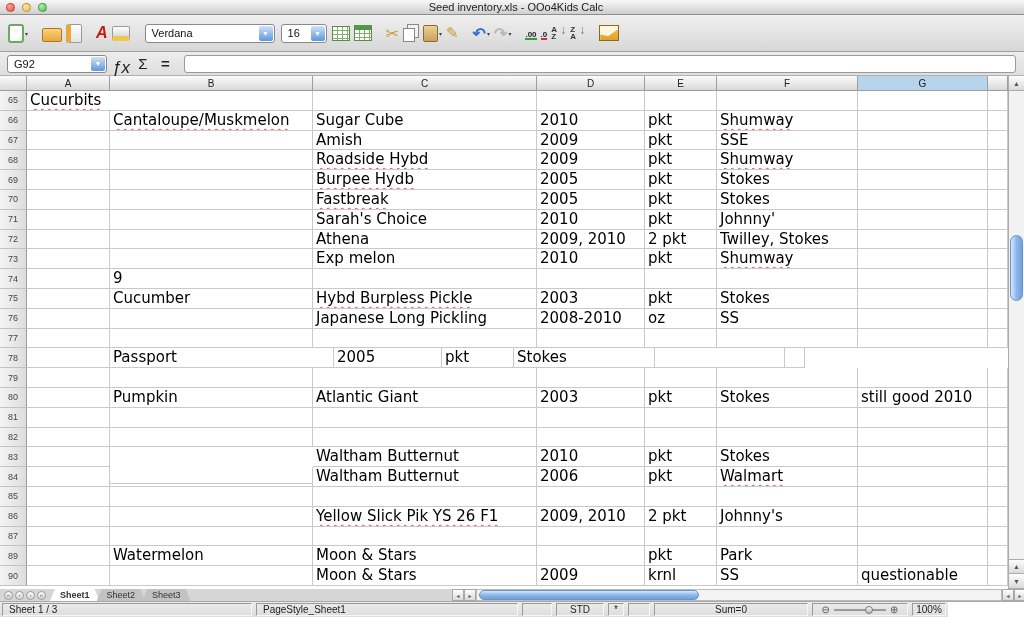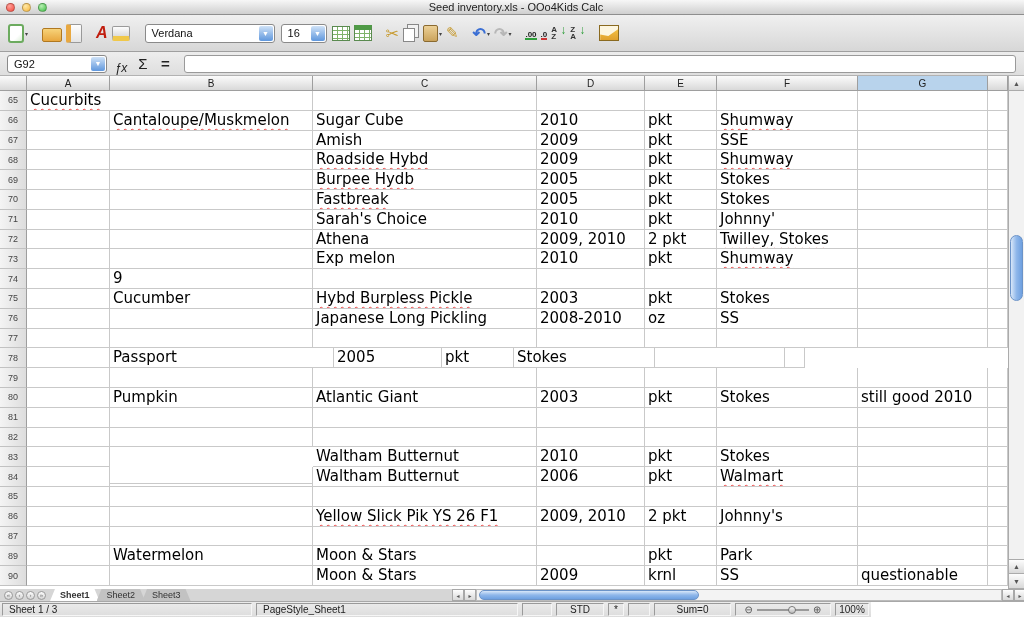--- a/index.html
+++ b/index.html
@@ -61,21 +61,21 @@
   .combo.font { width:130px; }
   .combo.size { width:46px; }
 
   
   .formulabar { position:absolute; top:52px; left:0; width:1024px; height:24px;
     background:linear-gradient(#ededed,#dedede); border-bottom:1px solid #b2b2b2;
     display:flex; align-items:center; padding:0 4px; }
   .namebox { width:100px; height:18px; }
   .fbtn { width:22px; height:18px; display:flex; align-items:center; justify-content:center;
     font-size:13px; color:#222; }
-  .fbtn.fx { font-style:italic; font-size:12px;margin-top:9px; }
+  .fbtn.fx { font-style:italic; font-size:17px;margin-top:9px; }
   .fbtn.sum { font-size:15px; }
   .fbtn.eq { font-weight:bold; font-size:15px; letter-spacing:-1px; }
   .inputline { flex:1; height:18px; background:#fff; border:1px solid #9a9a9a; border-radius:3px;
     margin:0 4px 0 8px; font-size:12px; padding:0 4px; color:#000; display:flex; align-items:center; }
 
   
   .colheaders { position:absolute; top:76px; left:0; width:1008px; height:15px; display:flex; }
   .hcell { height:15px; background:linear-gradient(#fbfbfb,#d9d9d9);
     border-right:1px solid #9e9e9e; border-bottom:1px solid #9e9e9e;
     font-size:10px; color:#222; display:flex; align-items:center; justify-content:center; }
@@ -114,21 +114,21 @@
     display:flex; align-items:center; margin-right:-3px; }
   .tab.active { background:#fff; font-weight:bold; }
   .hscroll { position:absolute; left:452px; top:0; height:12px; display:flex; align-items:center; }
   .harrow { width:12px; height:12px; background:linear-gradient(#fdfdfd,#d9d9d9); border:1px solid #a8a8a8;
     font-size:6px; color:#555; display:flex; align-items:center; justify-content:center; }
   .htrack { width:526px; height:12px; background:#f3f3f3; border:1px solid #bbb; position:relative; }
   .hthumb { position:absolute; top:0; height:10px; border-radius:6px;
     background:linear-gradient(#d8e7f9,#8fb7ea 50%,#6ea0e0); border:1px solid #6b93c8; }
 
   
-  .statusbar { position:absolute; top:602px; left:0; width:871px; height:15px;
+  .statusbar { position:absolute; top:602px; left:0; width:948px; height:15px;
     background:linear-gradient(#ececec,#dcdcdc); display:flex; align-items:center; padding:0 2px; gap:4px; }
   .seg { height:13px; border:1px solid; border-color:#9a9a9a #f6f6f6 #f6f6f6 #9a9a9a;
     font-size:10px; color:#222; display:flex; align-items:center; padding:0 6px; }
   .seg.c { justify-content:center; }
   .zoomctl { gap:4px; }
   .zglyph { font-size:10px; color:#555; }
   .ztrack { width:52px; height:2px; background:#9a9a9a; position:relative; }
   .zknob { position:absolute; top:-3px; left:60%; width:8px; height:8px; border-radius:50%;
     background:linear-gradient(#fafafa,#b8b8b8); border:1px solid #777; }
 </style>

